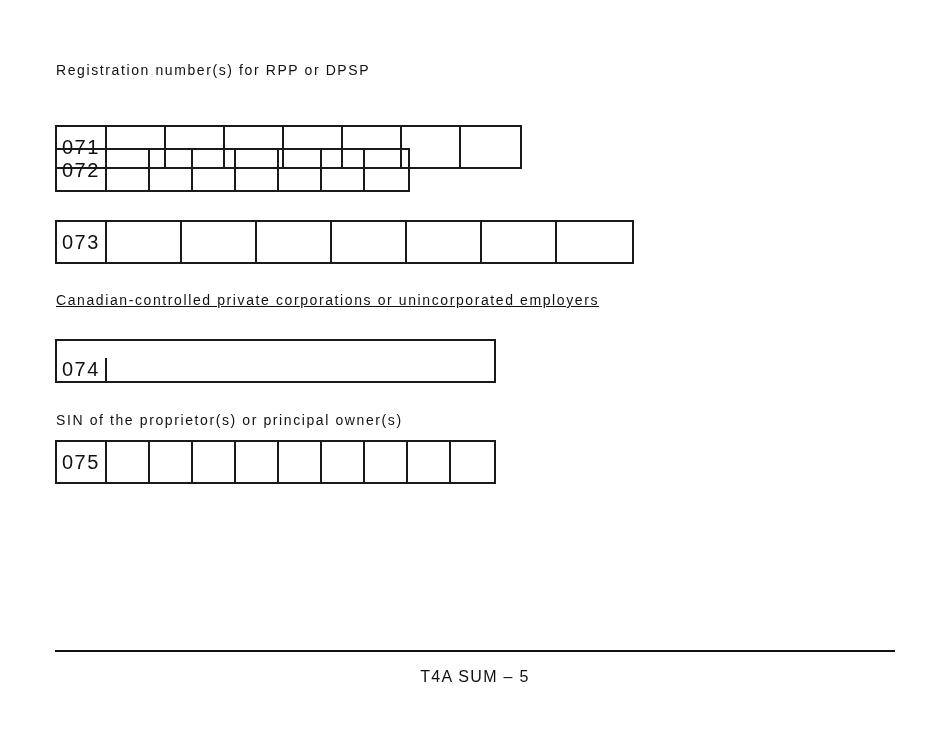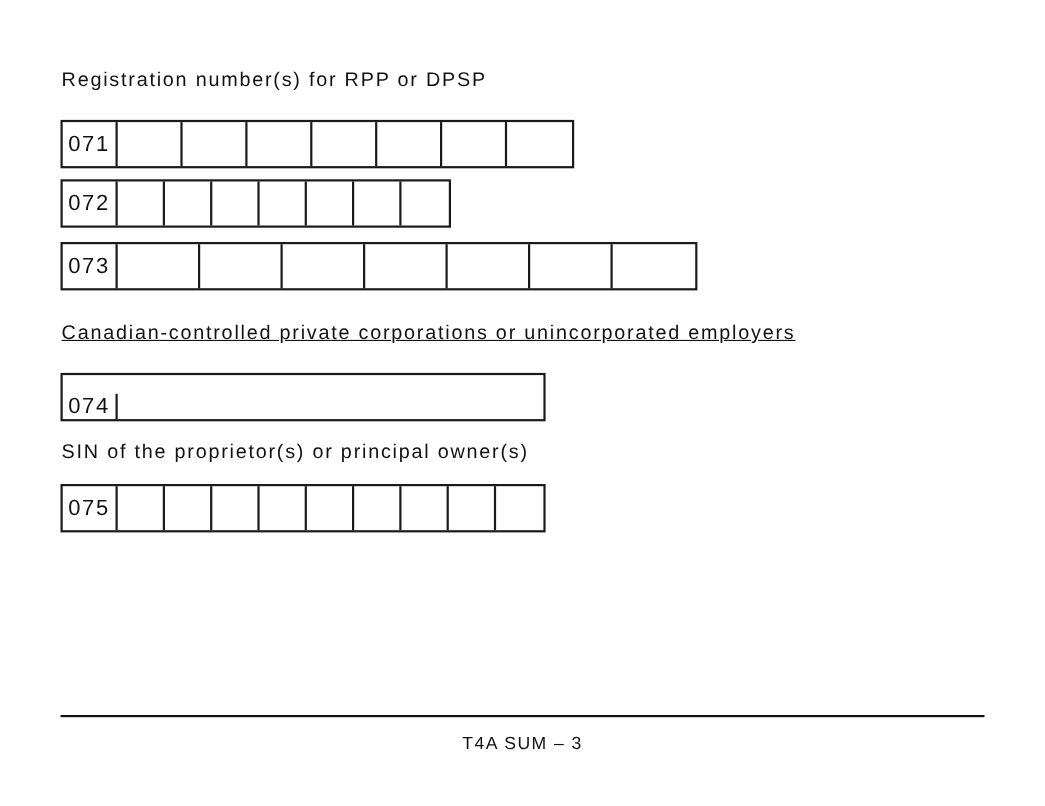--- a/index.html
+++ b/index.html
@@ -1,46 +1,46 @@
 <!DOCTYPE html>
 <html><head>
 <meta charset="utf-8">
 <style>
   html, body { margin: 0; padding: 0; background: #ffffff; }
   body { width: 950px; height: 733px; position: relative; overflow: hidden;
          font-family: "Liberation Sans", "DejaVu Sans", sans-serif; color: #111; }
-  .heading { position: absolute; left: 56px; font-size: 18px; letter-spacing: 1.6px; white-space: nowrap; }
+  .heading { position: absolute; left: 56px; font-size: 14px; letter-spacing: 1.6px; white-space: nowrap; }
   .row { position: absolute; left: 55px; height: 44px; display: flex; box-sizing: border-box;
          border: 2px solid #1a1a1a; }
   .row .code { width: 50px; box-sizing: border-box; border-right: 2px solid #1a1a1a;
                display: flex; align-items: center; padding-left: 5px; font-size: 20px; letter-spacing: 1.5px; }
   .row .cell { width: 43px; box-sizing: border-box; border-right: 2px solid #1a1a1a; }
   .row .cell:last-child { border-right: none; }
   .row .cell.thick { border-right: 3px solid #111; }
   .rule { position: absolute; left: 55px; top: 650px; width: 840px; height: 2px; background: #111; }
   .footer { position: absolute; top: 668px; left: 0; width: 950px; text-align: center;
             font-size: 16px; letter-spacing: 1.3px; }
 </style>
 </head>
 <body>
 
 <div class="heading" style="top:62px;">Registration number(s) for RPP or DPSP</div>
 
-<div class="row" style="top:109px;gap:16px;">
+<div class="row" style="top:125px;gap:16px;">
   <div class="code">071</div>
   <div class="cell"></div>
   <div class="cell"></div>
   <div class="cell"></div>
   <div class="cell"></div>
   <div class="cell"></div>
   <div class="cell"></div>
   <div class="cell"></div>
 </div>
 
-<div class="row" style="top:163px;">
+<div class="row" style="top:148px;">
   <div class="code">072</div>
   <div class="cell"></div>
   <div class="cell"></div>
   <div class="cell"></div>
   <div class="cell"></div>
   <div class="cell"></div>
   <div class="cell"></div>
   <div class="cell"></div>
 </div>
 
@@ -63,29 +63,29 @@
   <div class="cell"></div>
   <div class="cell"></div>
   <div class="cell"></div>
   <div class="cell"></div>
   <div class="cell"></div>
   <div class="cell thick"></div>
   <div class="cell"></div>
   <div class="cell"></div>
 </div>
 
-<div class="heading" style="top:400px;">SIN of the proprietor(s) or principal owner(s)</div>
+<div class="heading" style="top:412px;">SIN of the proprietor(s) or principal owner(s)</div>
 
 <div class="row" style="top:440px;">
   <div class="code">075</div>
   <div class="cell"></div>
   <div class="cell"></div>
   <div class="cell"></div>
   <div class="cell"></div>
   <div class="cell"></div>
   <div class="cell"></div>
   <div class="cell"></div>
   <div class="cell"></div>
   <div class="cell"></div>
 </div>
 
 <div class="rule"></div>
-<div class="footer">T4A SUM – 3</div>
+<div class="footer">T4A SUM – 5</div>
 
 </body></html>

